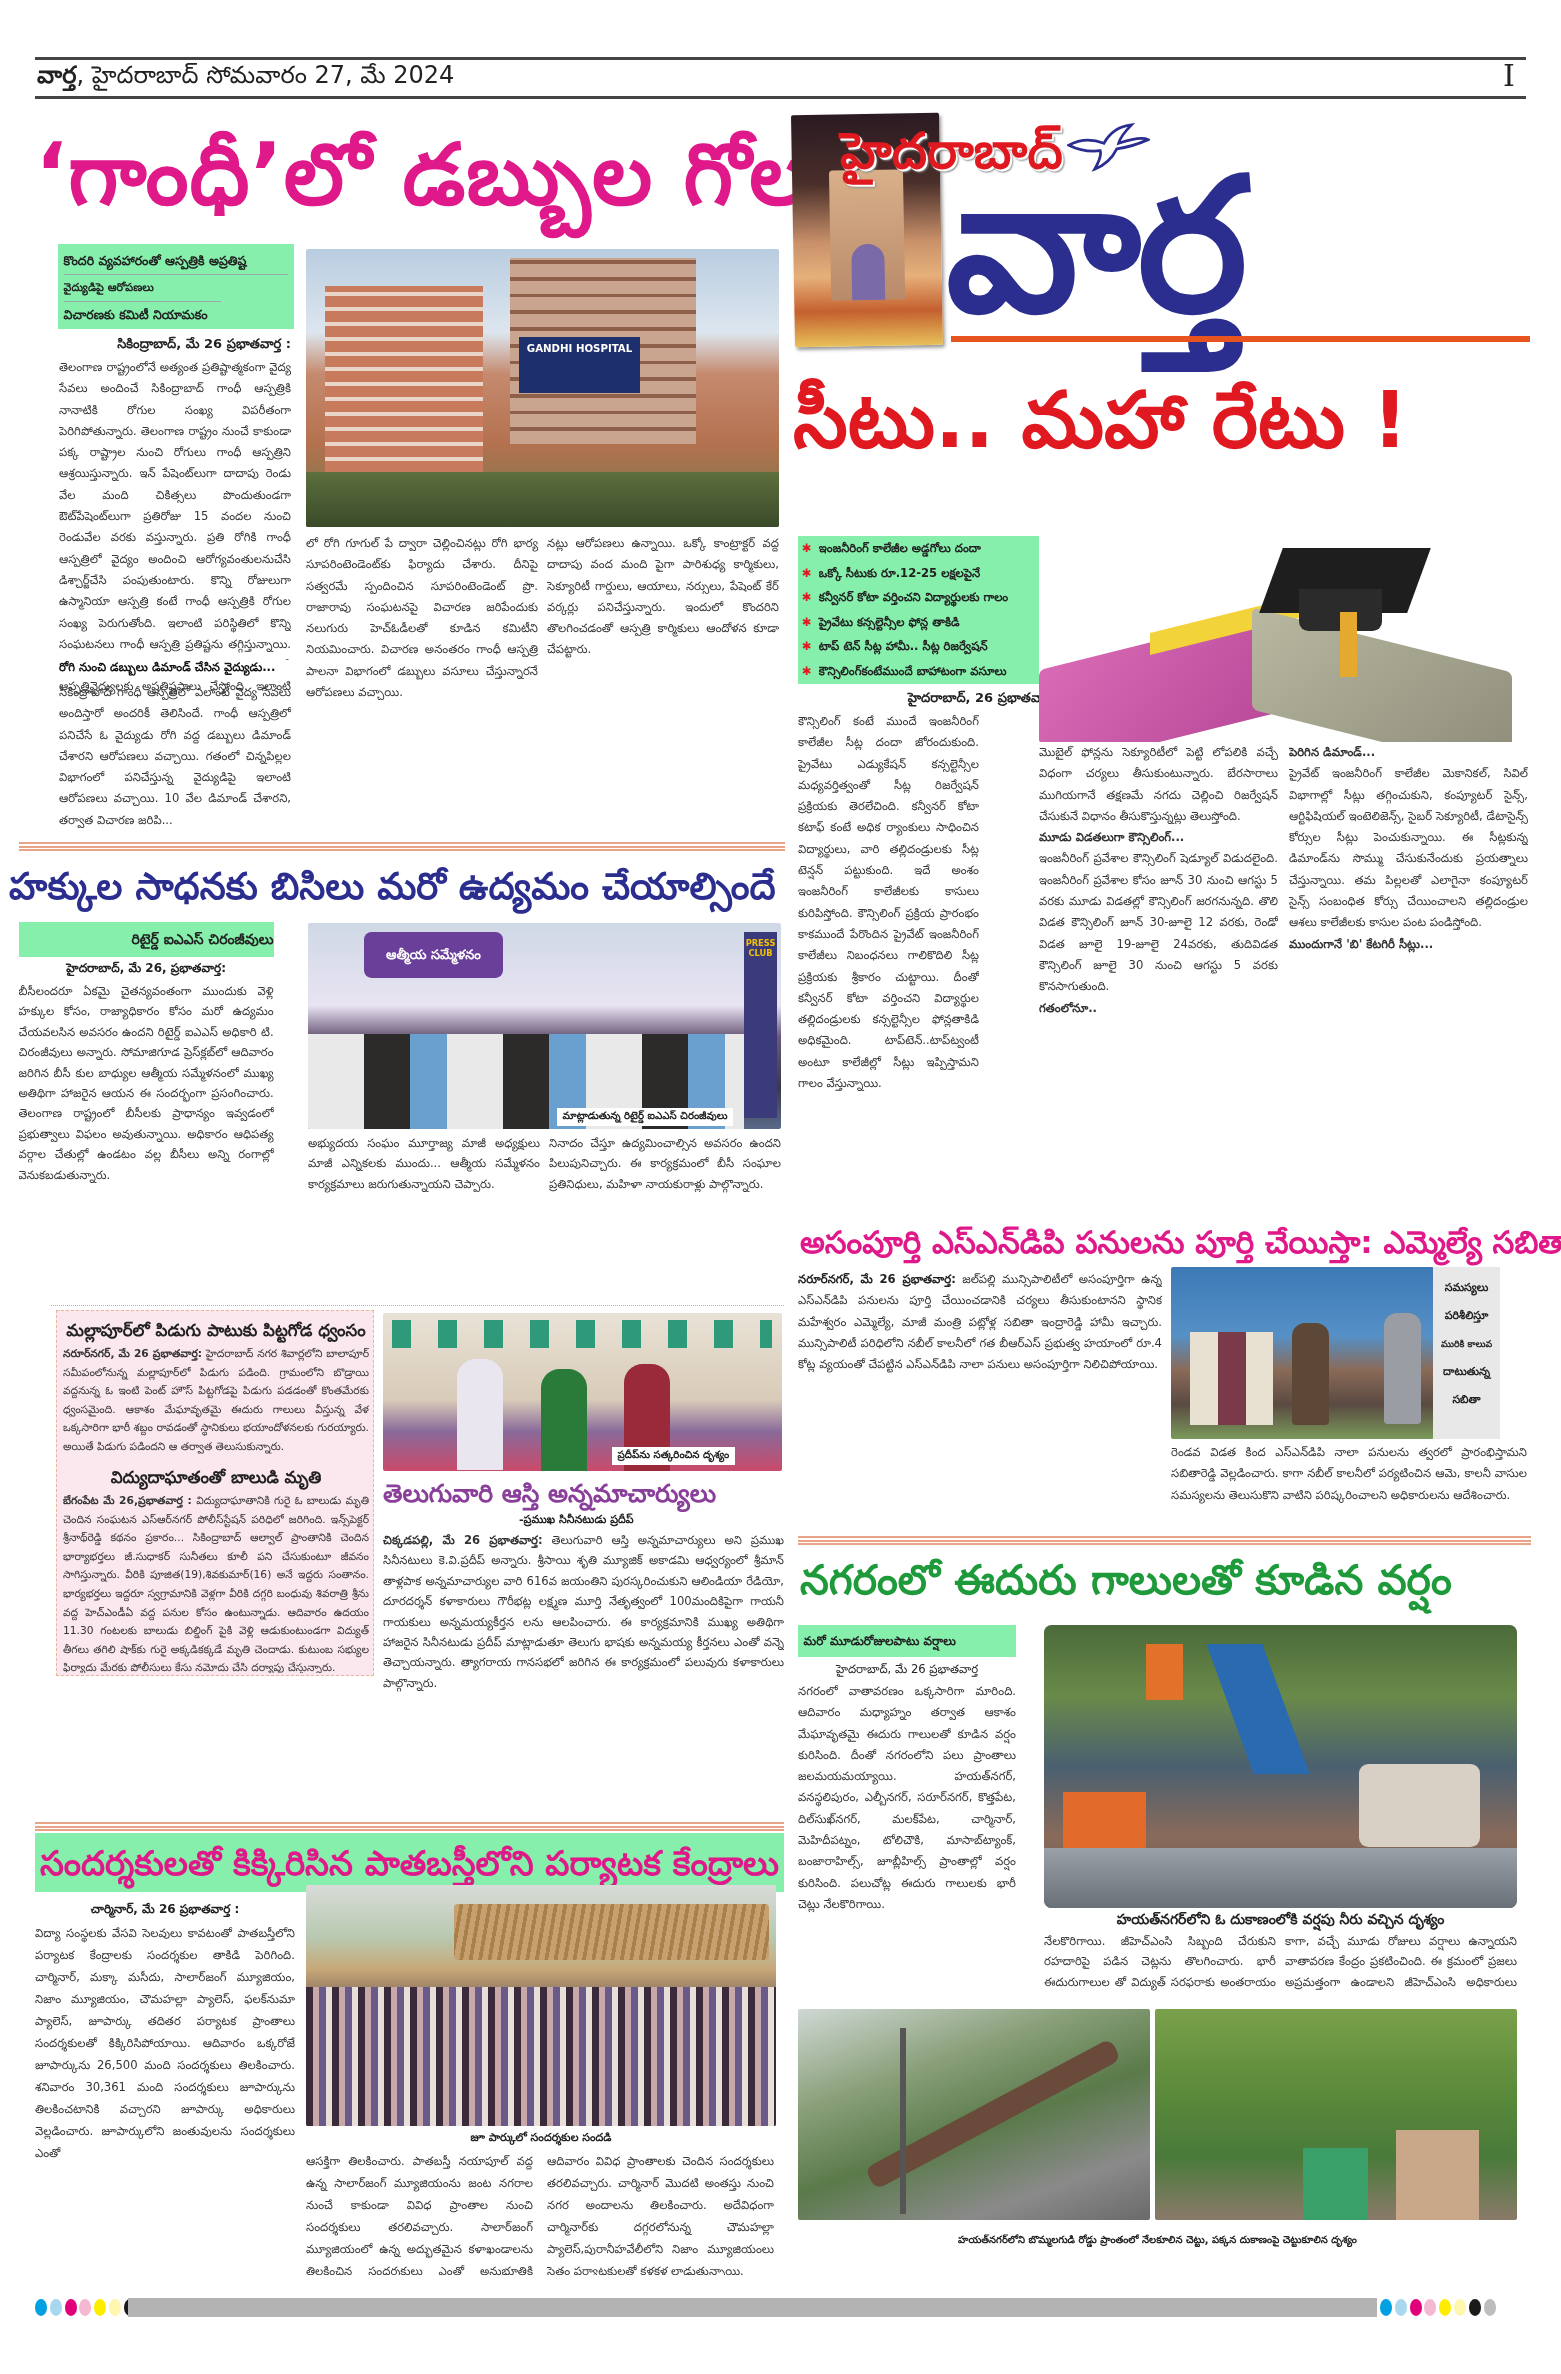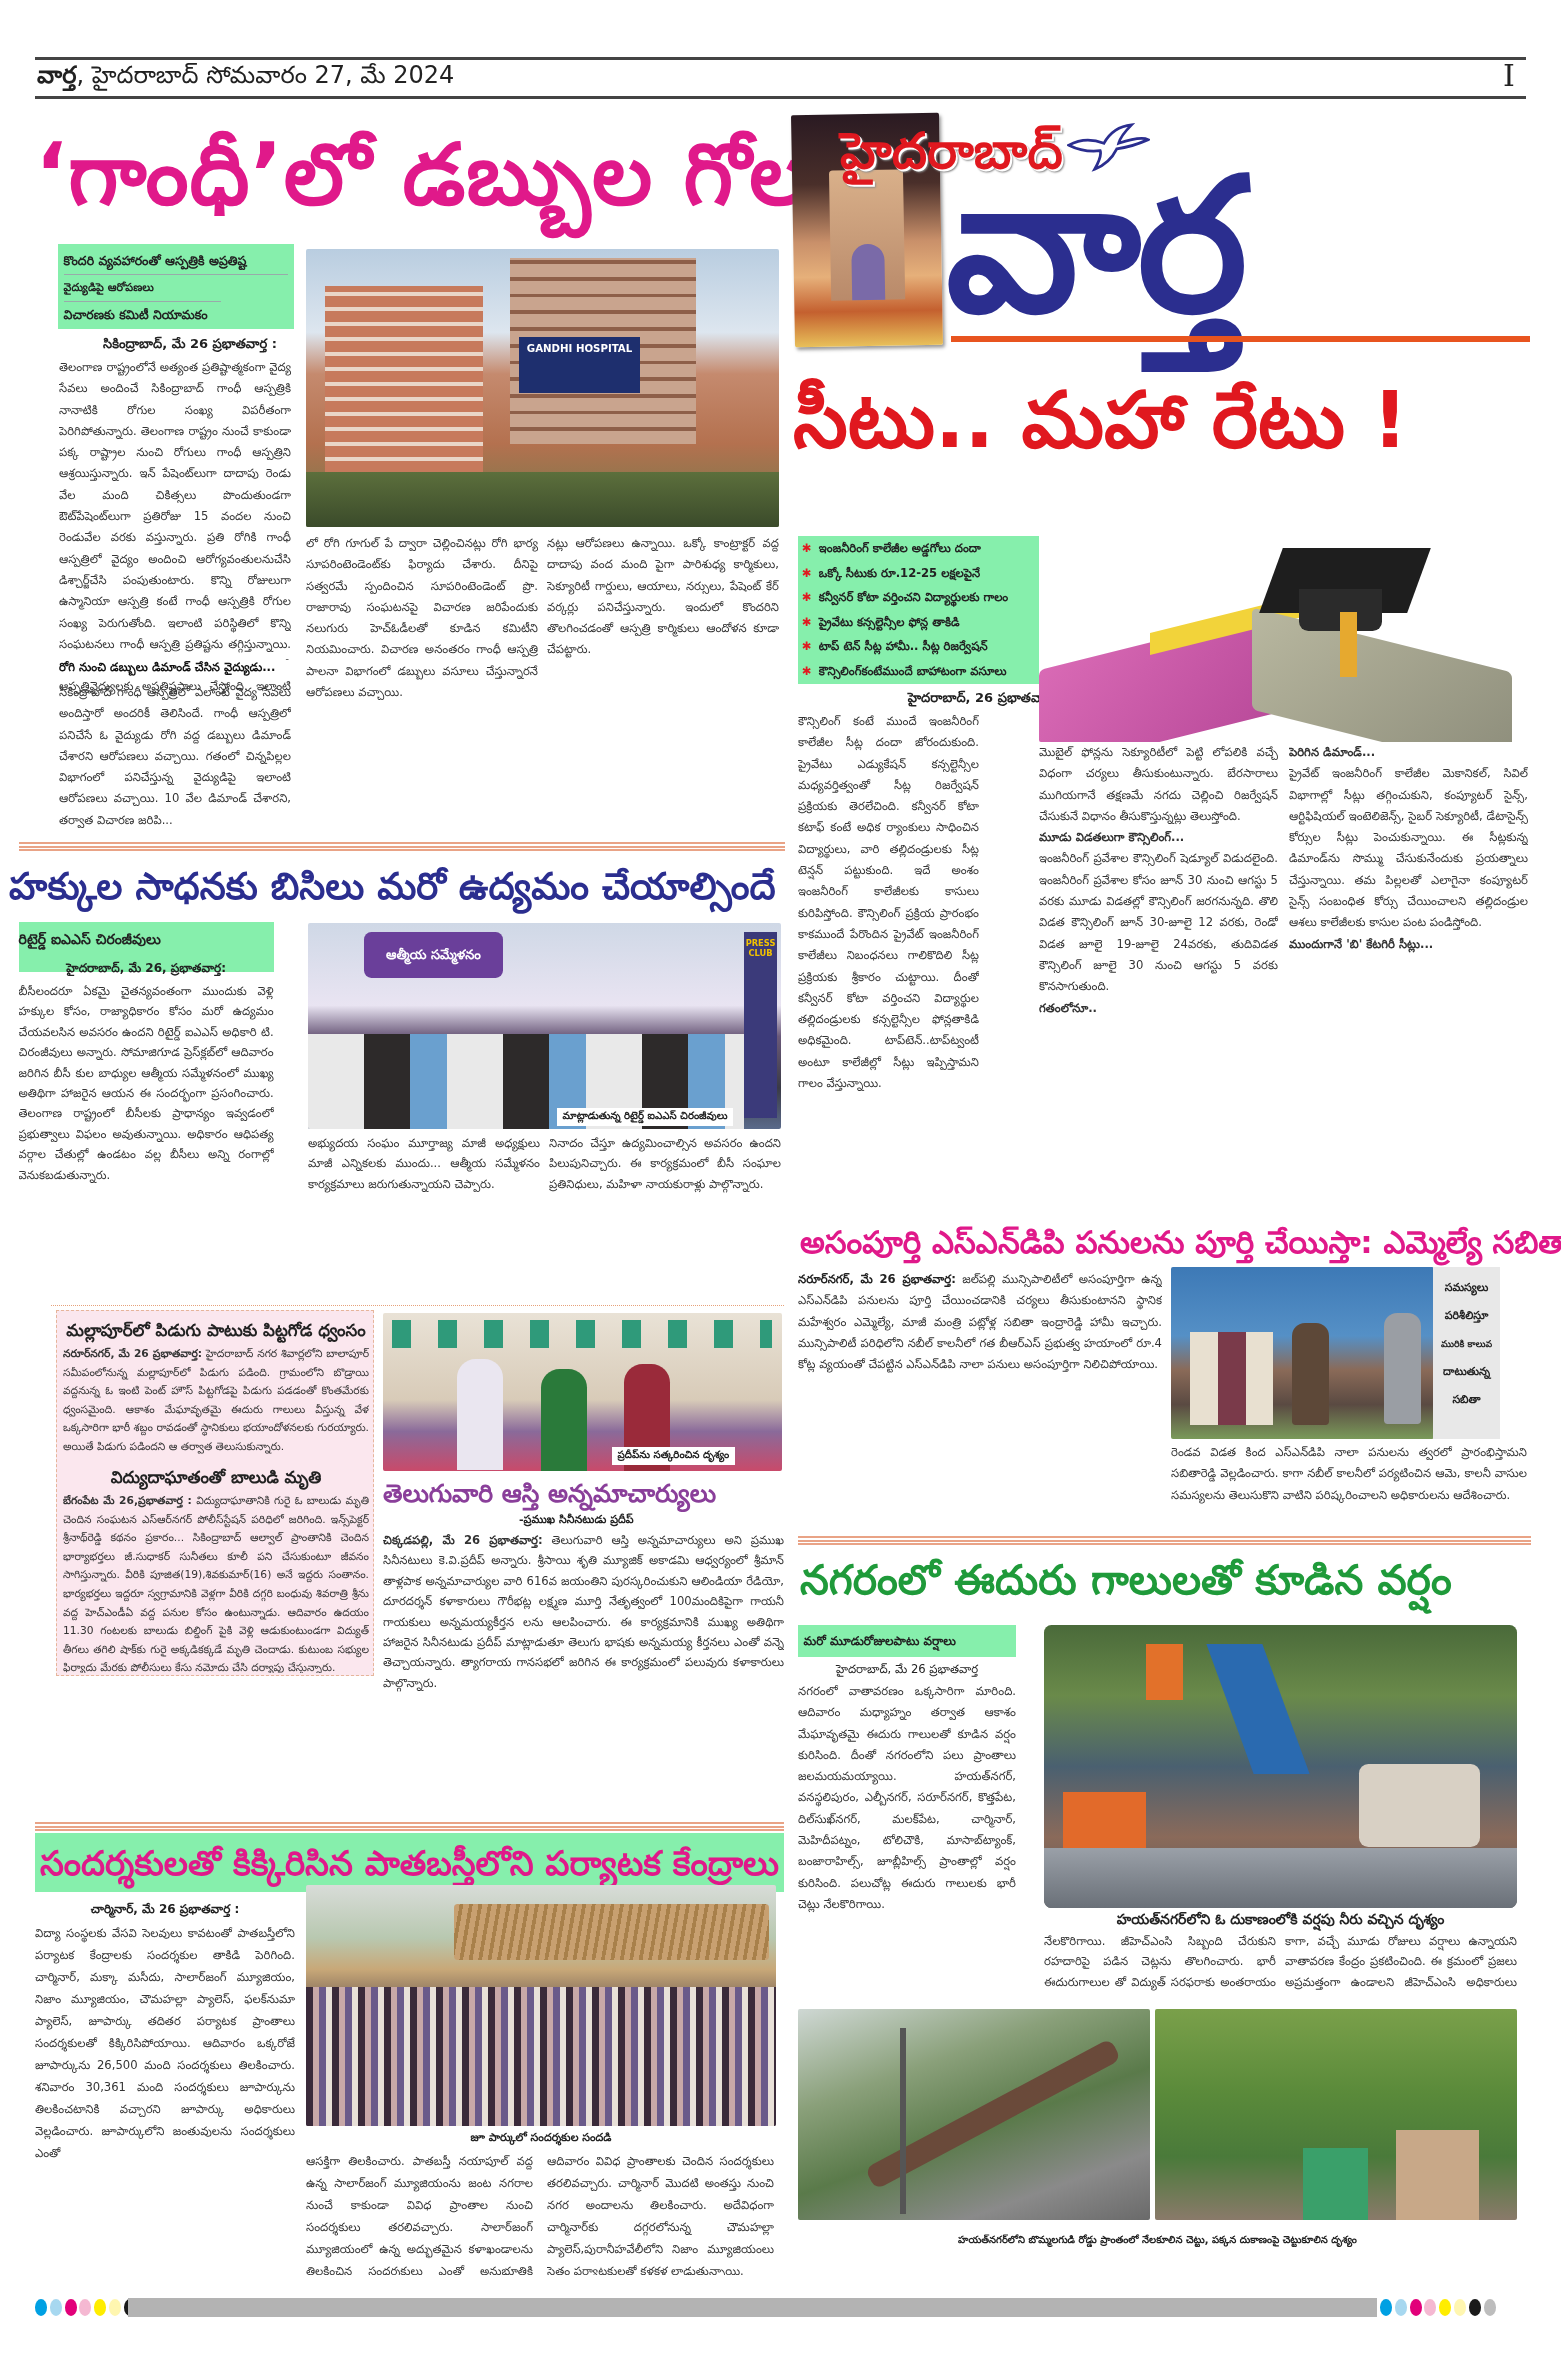--- a/index.html
+++ b/index.html
@@ -40,21 +40,21 @@
 <div class="abs page-num" style="left:1503px;top:58px">I</div>
 <div class="rule" style="left:35px;top:96px;width:1491px;height:2.8px"></div>
 
 <div class="abs hl-pink" style="left:35px;top:119px;font-size:85px;line-height:111px;white-space:nowrap;letter-spacing:0.9px">‘గాంధీ’లో డబ్బుల గోల</div>
 
 <div class="abs box-blue" style="left:58px;top:244px;width:236px;height:85px;padding:3.7px 5.6px">
   <div style="font-size:12.5px;font-weight:bold;line-height:26px;border-bottom:0.9px solid #9aa;white-space:nowrap">కొందరి వ్యవహారంతో ఆస్పత్రికి అప్రతిష్ట</div>
   <div style="font-size:11px;font-weight:bold;line-height:26px;border-bottom:0.9px solid #9aa;width:70%;white-space:nowrap">వైద్యుడిపై ఆరోపణలు</div>
   <div style="font-size:12.5px;font-weight:bold;line-height:26px;white-space:nowrap">విచారణకు కమిటీ నియామకం</div>
 </div>
-<div class="abs dateline" style="left:74px;top:336px;width:232px;text-align:center;font-size:13px">సికింద్రాబాద్, మే 26 ప్రభాతవార్త :</div>
+<div class="abs dateline" style="left:59px;top:336px;width:232px;text-align:right;font-size:13px">సికింద్రాబాద్, మే 26 ప్రభాతవార్త :</div>
 <div class="abs body-text" style="left:59px;top:357px;width:232px;height:343px;font-size:11.6px;line-height:21.3px">తెలంగాణ రాష్ట్రంలోనే అత్యంత ప్రతిష్టాత్మకంగా వైద్య సేవలు అందించే సికింద్రాబాద్ గాంధీ ఆస్పత్రికి నానాటికి రోగుల సంఖ్య విపరీతంగా పెరిగిపోతున్నారు. తెలంగాణ రాష్ట్రం నుంచే కాకుండా పక్క రాష్ట్రాల నుంచి రోగులు గాంధీ ఆస్పత్రిని ఆశ్రయిస్తున్నారు. ఇన్ పేషెంట్‌లుగా దాదాపు రెండు వేల మంది చికిత్సలు పొందుతుండగా ఔట్‌పేషెంట్‌లుగా ప్రతిరోజు 15 వందల నుంచి రెండువేల వరకు వస్తున్నారు. ప్రతి రోగికి గాంధీ ఆస్పత్రిలో వైద్యం అందించి ఆరోగ్యవంతులనుచేసి డిశ్చార్జ్‌చేసి పంపుతుంటారు. కొన్ని రోజులుగా ఉస్మానియా ఆస్పత్రి కంటే గాంధీ ఆస్పత్రికి రోగుల సంఖ్య పెరుగుతోంది. ఇలాంటి పరిస్థితిలో కొన్ని సంఘటనలు గాంధీ ఆస్పత్రి ప్రతిష్టను తగ్గిస్తున్నాయి. కొందరు సిబ్బంది, వైద్యుల కారణంగా గాంధీ ఆస్పత్రివైద్యులకు అప్రతిష్టపాలు చేస్తోంది. ఇలాంటి సంఘటనల వల్ల వైద్యులు అనవసర ఇబ్బందులు ఎదుర్కొంటున్నారు.</div>
 <div class="abs subhead" style="left:59px;top:660px;width:234px;font-size:11.6px;white-space:nowrap;overflow:hidden;background:#fff">రోగి నుంచి డబ్బులు డిమాండ్ చేసిన వైద్యుడు...</div>
 <div class="abs body-text" style="left:59px;top:682px;width:232px;height:153px;font-size:11.6px;line-height:21.3px">సికింద్రాబాద్ గాంధీ ఆస్పత్రిలో ఎలాంటి వైద్య సేవలు అందిస్తారో అందరికీ తెలిసిందే. గాంధీ ఆస్పత్రిలో పనిచేసే ఓ వైద్యుడు రోగి వద్ద డబ్బులు డిమాండ్ చేశారని ఆరోపణలు వచ్చాయి. గతంలో చిన్నపిల్లల విభాగంలో పనిచేస్తున్న వైద్యుడిపై ఇలాంటి ఆరోపణలు వచ్చాయి. 10 వేల డిమాండ్ చేశారని, తర్వాత విచారణ జరిపి...</div>
 
 <div class="photo" style="left:306px;top:249px;width:473px;height:278px;background:linear-gradient(180deg,#b9cde0 0%,#dde6ef 30%,#c58a6e 45%,#b4714f 70%,#6a7a4a 100%)">
   <div class="abs" style="left:204px;top:9.3px;width:186px;height:186px;background:repeating-linear-gradient(0deg,#c9a48e 0 13px,#8e5f49 13px 16.7px)"></div>
   <div class="abs" style="left:18.6px;top:37px;width:158px;height:186px;background:repeating-linear-gradient(0deg,#c77a5c 0 11px,#e9d6c8 11px 15px)"></div>
   <div class="abs" style="left:213px;top:88px;width:121px;height:56px;background:#1e2f6e;color:#fff;font-size:10.2px;font-weight:bold;text-align:center;padding-top:5.6px">GANDHI HOSPITAL</div>
   <div class="abs" style="left:0;top:223px;width:473px;height:56px;background:linear-gradient(180deg,#5c6f3c,#3a4a2a)"></div>
 </div>
@@ -103,21 +103,21 @@
   <b>గతంలోనూ..</b>
 </div>
 <div class="abs body-text" style="left:1289px;top:742px;width:239px;height:469px;font-size:11.6px;line-height:21.3px">
   <b>పెరిగిన డిమాండ్...</b><br>
   <span>ప్రైవేట్ ఇంజనీరింగ్ కాలేజీల మెకానికల్, సివిల్ విభాగాల్లో సీట్లు తగ్గించుకుని, కంప్యూటర్ సైన్స్, ఆర్టిఫిషియల్ ఇంటెలిజెన్స్, సైబర్ సెక్యూరిటీ, డేటాసైన్స్ కోర్సుల సీట్లు పెంచుకున్నాయి. ఈ సీట్లకున్న డిమాండ్‌ను సొమ్ము చేసుకునేందుకు ప్రయత్నాలు చేస్తున్నాయి. తమ పిల్లలతో ఎలాగైనా కంప్యూటర్ సైన్స్ సంబంధిత కోర్సు చేయించాలని తల్లిదండ్రుల ఆశలు కాలేజీలకు కాసుల పంట పండిస్తోంది.</span><br>
   <b>ముందుగానే 'బి' కేటగిరీ సీట్లు...</b><br>
 </div>
 
 <div class="stripe" style="left:18.6px;top:842px;width:766px"></div>
 <div class="abs hl-blue" style="left:9px;top:861px;font-size:37px;line-height:52px;white-space:nowrap">హక్కుల సాధనకు బిసిలు మరో ఉద్యమం చేయాల్సిందే</div>
-<div class="abs box-blue" style="left:18.6px;top:922px;width:255px;height:50px;text-align:left;font-weight:bold;font-size:14px;line-height:35px;white-space:nowrap">రిటైర్డ్ ఐఎఎస్ చిరంజీవులు</div>
+<div class="abs box-blue" style="left:18.6px;top:922px;width:255px;height:35px;text-align:right;font-weight:bold;font-size:14px;line-height:35px;white-space:nowrap">రిటైర్డ్ ఐఎఎస్ చిరంజీవులు</div>
 <div class="abs dateline" style="left:18.6px;top:961px;width:255px;text-align:center;font-size:12px">హైదరాబాద్, మే 26, ప్రభాతవార్త:</div>
 <div class="abs body-text" style="left:18.6px;top:981px;width:255px;height:223px;font-size:11.6px;line-height:20.4px">బీసీలందరూ ఏకమై చైతన్యవంతంగా ముందుకు వెళ్లి హక్కుల కోసం, రాజ్యాధికారం కోసం మరో ఉద్యమం చేయవలసిన అవసరం ఉందని రిటైర్డ్ ఐఎఎస్ అధికారి టి. చిరంజీవులు అన్నారు. సోమాజిగూడ ప్రెస్‌క్లబ్‌లో ఆదివారం జరిగిన బీసీ కుల బాధ్యుల ఆత్మీయ సమ్మేళనంలో ముఖ్య అతిథిగా హాజరైన ఆయన ఈ సందర్భంగా ప్రసంగించారు. తెలంగాణ రాష్ట్రంలో బీసీలకు ప్రాధాన్యం ఇవ్వడంలో ప్రభుత్వాలు విఫలం అవుతున్నాయి. అధికారం ఆధిపత్య వర్గాల చేతుల్లో ఉండటం వల్ల బీసీలు అన్ని రంగాల్లో వెనుకబడుతున్నారు.</div>
 <div class="photo" style="left:308px;top:923px;width:473px;height:206px;background:linear-gradient(180deg,#cfd8e6 0%,#e9e4f2 40%,#6b5a7a 55%,#3a3a46 80%,#5a6a8a 100%)">
   <div class="abs" style="left:56px;top:9.3px;width:139px;height:46px;background:#6a3f9a;border-radius:7.4px;color:#fff;font-size:13px;font-weight:bold;text-align:center;line-height:46px">ఆత్మీయ సమ్మేళనం</div>
   <div class="abs" style="left:436px;top:9.3px;width:33px;height:186px;background:#3b3a7a;color:#f2c200;font-size:8.3px;font-weight:bold;text-align:center;padding-top:5.6px">PRESS CLUB</div>
   <div class="abs" style="left:0;top:111px;width:436px;height:95px;background:repeating-linear-gradient(90deg,#e9e9e9 0 56px,#2d2a2a 56px 102px,#6aa0cf 102px 139px)"></div>
   <div class="abs" style="left:252px;top:213px"></div>
 </div>
 <div class="abs caption" style="left:557px;top:1108px;background:#fff;padding:1.9px 5.6px;font-size:10.2px">మాట్లాడుతున్న రిటైర్డ్ ఐఎఎస్ చిరంజీవులు</div>
 <div class="abs body-text" style="left:308px;top:1133px;width:232px;height:158px;font-size:11.6px;line-height:20.4px">అభ్యుదయ సంఘం మూర్తాజ్య మాజీ అధ్యక్షులు మాజీ ఎన్నికలకు ముందు... ఆత్మీయ సమ్మేళనం కార్యక్రమాలు జరుగుతున్నాయని చెప్పారు.</div>

